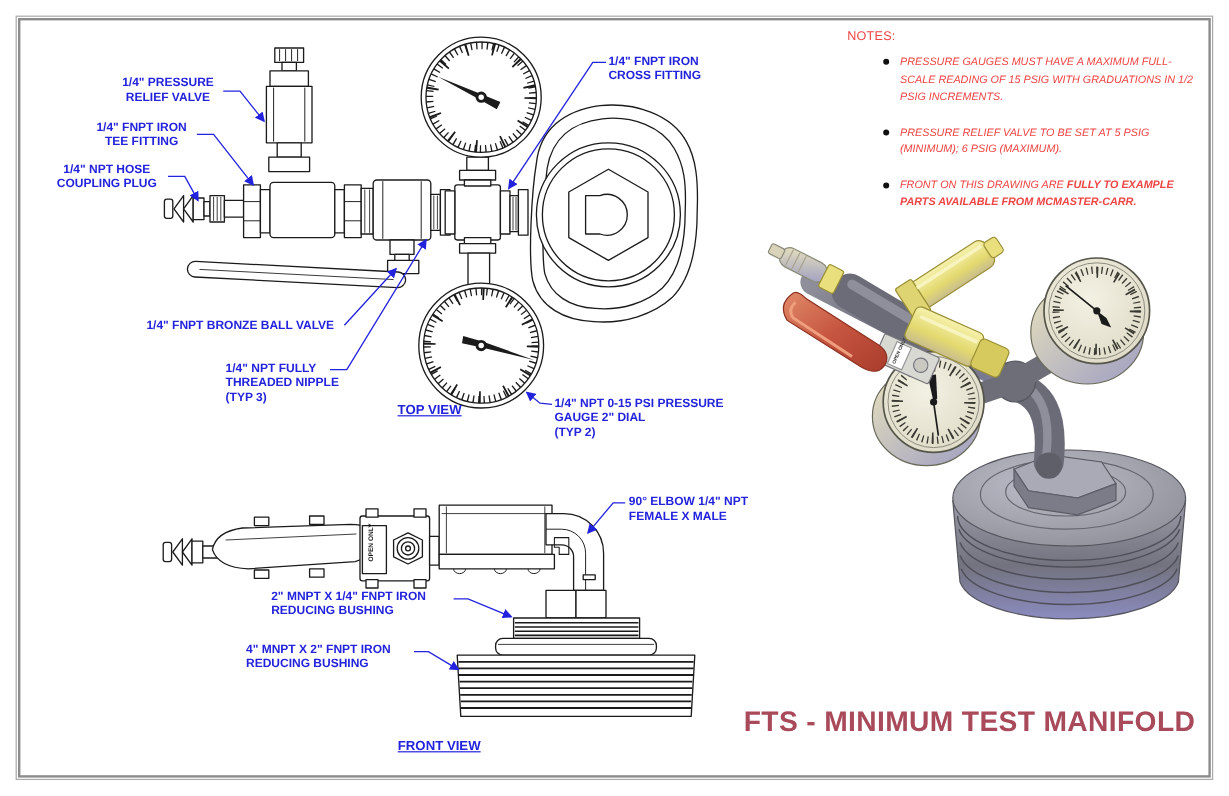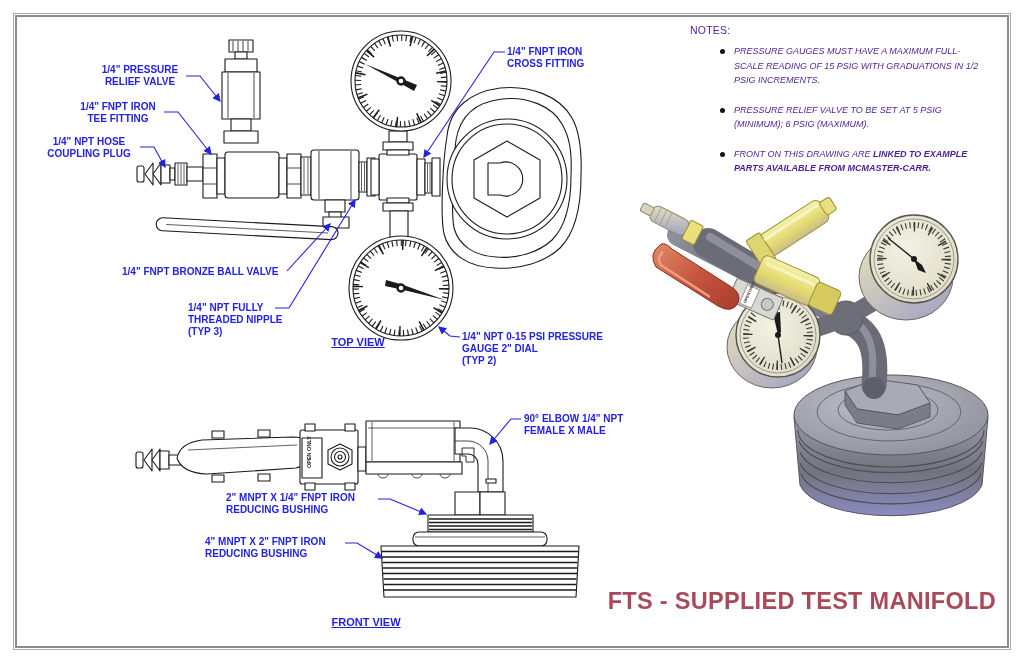--- a/index.html
+++ b/index.html
@@ -6,21 +6,21 @@
   .sheet{position:relative;width:1024px;height:663px;background:#fff;overflow:hidden;
          font-family:"Liberation Sans",sans-serif;}
   .frame-outer{position:absolute;inset:13px;border:1px solid #a9a9a9;pointer-events:none;}
   .frame-inner{position:absolute;inset:15px;border:2px solid #8c8c8c;pointer-events:none;}
   svg{position:absolute;left:0;top:0;}
   .lbl{position:absolute;color:#2323dd;font-size:10px;font-weight:bold;line-height:12px;
        white-space:pre-line;}
   .lbl.center{text-align:center;}
   .caption{position:absolute;color:#2323dd;font-size:11px;font-weight:bold;
            text-decoration:underline;text-align:center;}
-  .notes{position:absolute;left:690px;top:24px;width:292px;color:#4c1d95;}
+  .notes{position:absolute;left:706px;top:24px;width:292px;color:#ef4444;}
   .notes-heading{font-size:10.5px;letter-spacing:.2px;margin-bottom:8px;}
   .note-item{position:relative;padding-left:44px;font-size:9px;line-height:14.5px;
              margin-bottom:15px;font-style:italic;}
   .note-bullet{position:absolute;left:30px;top:5px;width:5px;height:5px;border-radius:50%;
                background:#111;}
   .title{position:absolute;left:560px;top:588px;width:436px;text-align:right;
          color:#a94a5b;font-size:23.5px;font-weight:bold;letter-spacing:.3px;}
 </style>
 </head>
 <body>
@@ -356,18 +356,18 @@
 
   <div class="notes">
     <div class="notes-heading">NOTES:</div>
     <div class="note-item">
       <span class="note-bullet"></span><span>PRESSURE GAUGES MUST HAVE A MAXIMUM FULL-SCALE READING OF 15 PSIG WITH GRADUATIONS IN 1/2 PSIG INCREMENTS.</span><b></b>
     </div>
     <div class="note-item">
       <span class="note-bullet"></span><span>PRESSURE RELIEF VALVE TO BE SET AT 5 PSIG (MINIMUM); 6 PSIG (MAXIMUM).</span><b></b>
     </div>
     <div class="note-item">
-      <span class="note-bullet"></span><span>FRONT ON THIS DRAWING ARE </span><b>LINKED TO EXAMPLE PARTS AVAILABLE FROM MCMASTER-CARR.</b>
+      <span class="note-bullet"></span><span>FRONT ON THIS DRAWING ARE </span><b>FULLY TO EXAMPLE PARTS AVAILABLE FROM MCMASTER-CARR.</b>
     </div>
   </div>
 
-  <div class="title">FTS - SUPPLIED TEST MANIFOLD</div>
+  <div class="title">FTS - MINIMUM TEST MANIFOLD</div>
 </div>
 
 </body></html>

